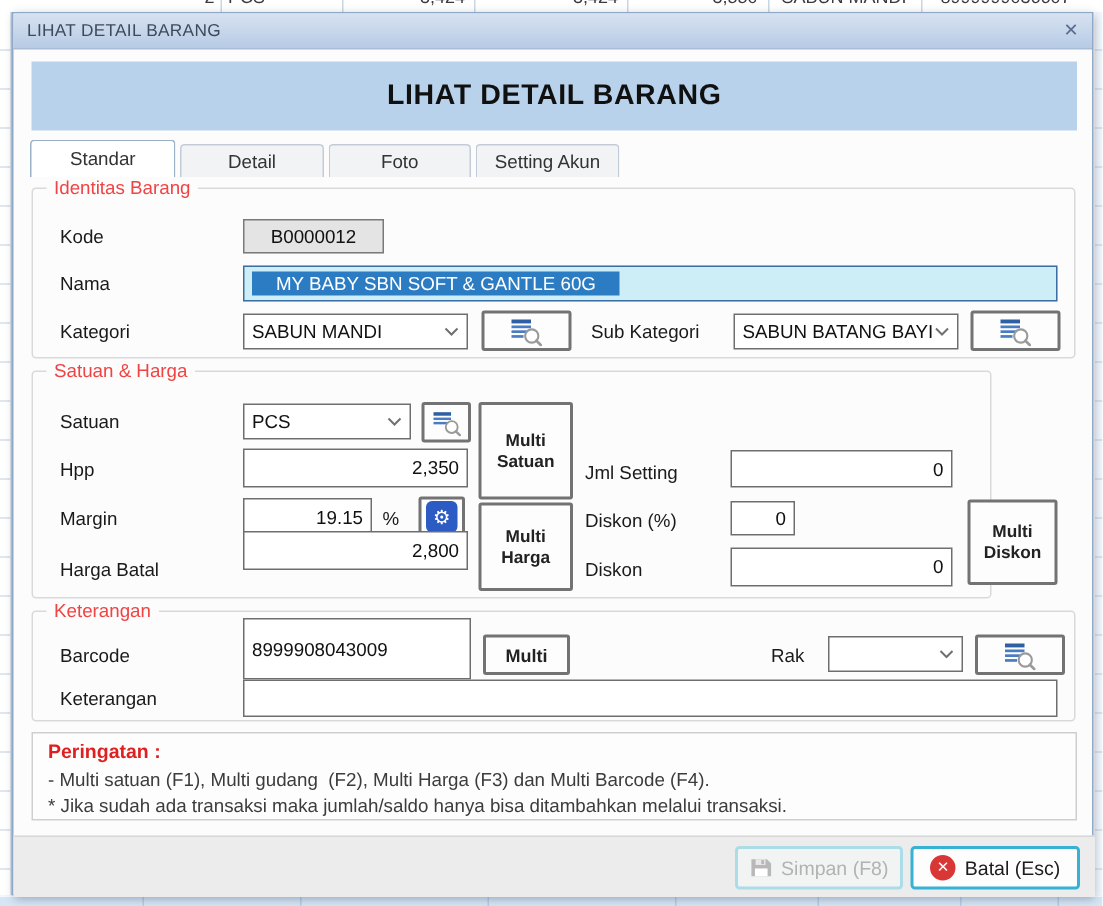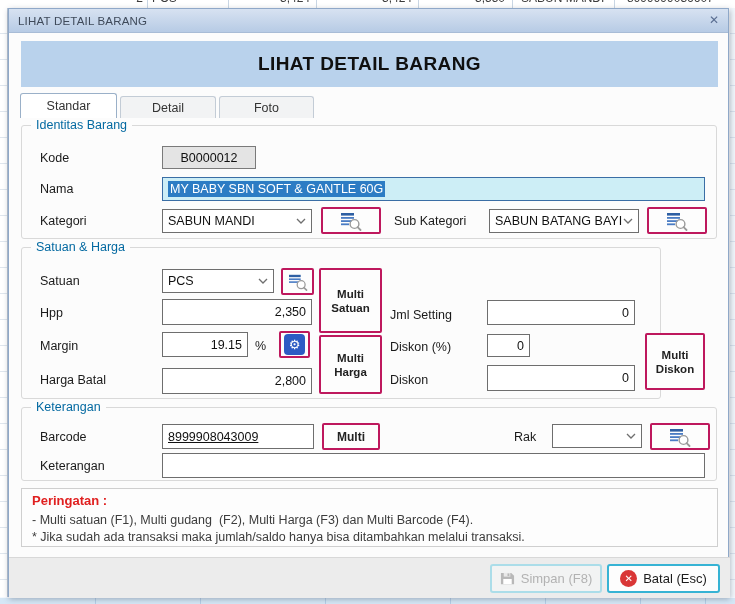--- a/index.html
+++ b/index.html
@@ -34,37 +34,37 @@
 
   
   .tab { position:absolute; height:22px; top:87px; background:#f2f3f4; border:1px solid #c3ccd6;
     border-bottom:none; border-radius:3px 3px 0 0; display:flex; align-items:center; justify-content:center;
     font-size:12.5px; color:#333; cursor:pointer; }
   .tab.active { top:84px; height:25px; background:#ffffff; border-color:#9ab0c8; z-index:2; }
 
   
   .gbox { position:absolute; border:1px solid #d9d9d9; border-radius:3px; background:transparent; }
   .gbox .legend { position:absolute; top:-8px; left:9px; background:#fcfcfc; padding:0 5px;
-    font-size:12.5px; color:#0369a1; }
+    font-size:12.5px; color:#ef4444; }
 
   .lbl { position:absolute; font-size:12.5px; color:#1a1a1a; white-space:nowrap; }
 
   .field { position:absolute; background:#fff; border:1px solid #6e6e6e; font-size:12.5px;
     color:#111; display:flex; align-items:center; padding:0 5px; overflow:hidden; }
   .field.num { justify-content:flex-end; }
   .field.ro { background:#e4e4e4; justify-content:center; border-color:#7a7a7a; }
   .field.nama { background:#cdeef6; border-color:#3a6ea5; }
-  .field.nama .sel { background:#2c7cc4; color:#ffffff; padding:1px 2px; white-space:nowrap;text-align:center; }
+  .field.nama .sel { background:#2c7cc4; color:#ffffff; padding:1px 16px; white-space:nowrap;text-align:center; }
 
   .dd { position:absolute; background:#fff; border:1px solid #6e6e6e; font-size:12.5px; color:#111;
     display:flex; align-items:center; padding:0 5px; cursor:pointer; }
   .dd .dd-text { flex:1; white-space:nowrap; overflow:hidden; }
   .dd svg { flex:none; }
 
-  .btn-cyan { position:absolute; background:#fdfdfd; border:2px solid #be185d; border-radius:2px;
+  .btn-cyan { position:absolute; background:#fdfdfd; border:2px solid #737373; border-radius:2px;
     display:flex; align-items:center; justify-content:center; cursor:pointer; }
   .btn-multi { flex-direction:column; font-size:11.5px; font-weight:bold; color:#222; line-height:14px; }
   .btn-multi-sm { font-size:12px; font-weight:bold; color:#222; }
   .gear-chip { width:21px; height:21px; background:#2d5bc4; border-radius:4px; color:#fff;
     font-size:13px; display:flex; align-items:center; justify-content:center; }
 
   
   .warnbox { position:absolute; left:12px; top:479px; width:697px; height:59px;
     border:1px solid #cfcfcf; background:#fdfdfd; }
   .warn-title { position:absolute; left:10px; top:4px; font-size:13px; font-weight:bold; color:#e02020;text-align:center; }
@@ -126,20 +126,23 @@
 
     <div class="tab active" style="left:11px; width:97px;">
       <span>Standar</span>
     </div>
     <div class="tab" style="left:111px; width:96px;">
       <span>Detail</span>
     </div>
     <div class="tab" style="left:210px; width:95px;">
       <span>Foto</span>
     </div>
+    <div class="tab" style="left:308px; width:96px;">
+      <span>Setting Akun</span>
+    </div>
 
     <div class="gbox" style="left:12px; top:116px; width:696px; height:114px;">
       <span class="legend">Identitas Barang</span>
 
       <span class="lbl" style="left:18px; top:25px;">Kode</span>
       <div class="field ro" style="left:140px; top:20px; width:94px; height:23px;">
         <span>B0000012</span>
       </div>
 
       <span class="lbl" style="left:18px; top:56px;">Nama</span>
@@ -232,40 +235,40 @@
         <span>Multi</span>
         <span>Harga</span>
       </div>
 
       <span class="lbl" style="left:368px; top:92px;">Diskon (%)</span>
       <div class="field num" style="left:465px; top:86px; width:43px; height:23px;">
         <span>0</span>
       </div>
 
       <span class="lbl" style="left:18px; top:125px;">Harga Batal</span>
-      <div class="field num" style="left:140px; top:120px; width:150px; height:26px;justify-content:flex-end;">
+      <div class="field num" style="left:140px; top:106px; width:150px; height:26px;justify-content:flex-end;">
         <span>2,800</span>
       </div>
 
       <span class="lbl" style="left:368px; top:125px;">Diskon</span>
       <div class="field num" style="left:465px; top:117px; width:148px; height:26px;">
         <span>0</span>
       </div>
 
       <div class="btn-cyan btn-multi" style="left:623px; top:85px; width:60px; height:57px;">
         <span>Multi</span>
         <span>Diskon</span>
       </div>
     </div>
 
     <div class="gbox" style="left:12px; top:398px; width:696px; height:74px;">
       <span class="legend">Keterangan</span>
 
       <span class="lbl" style="left:18px; top:22px;">Barcode</span>
-      <div class="field" style="left:140px; top:16px; width:152px; height:25px;text-decoration:underline;">
+      <div class="field" style="left:140px; top:4px; width:152px; height:41px;">
         <span>8999908043009</span>
       </div>
       <div class="btn-cyan btn-multi-sm" style="left:300px; top:15px; width:58px; height:27px;">
         <span>Multi</span>
       </div>
 
       <span class="lbl" style="left:492px; top:22px;">Rak</span>
       <div class="dd" style="left:530px; top:16px; width:90px; height:24px;">
         <span class="dd-text"></span>
         <svg width="10" height="6">

